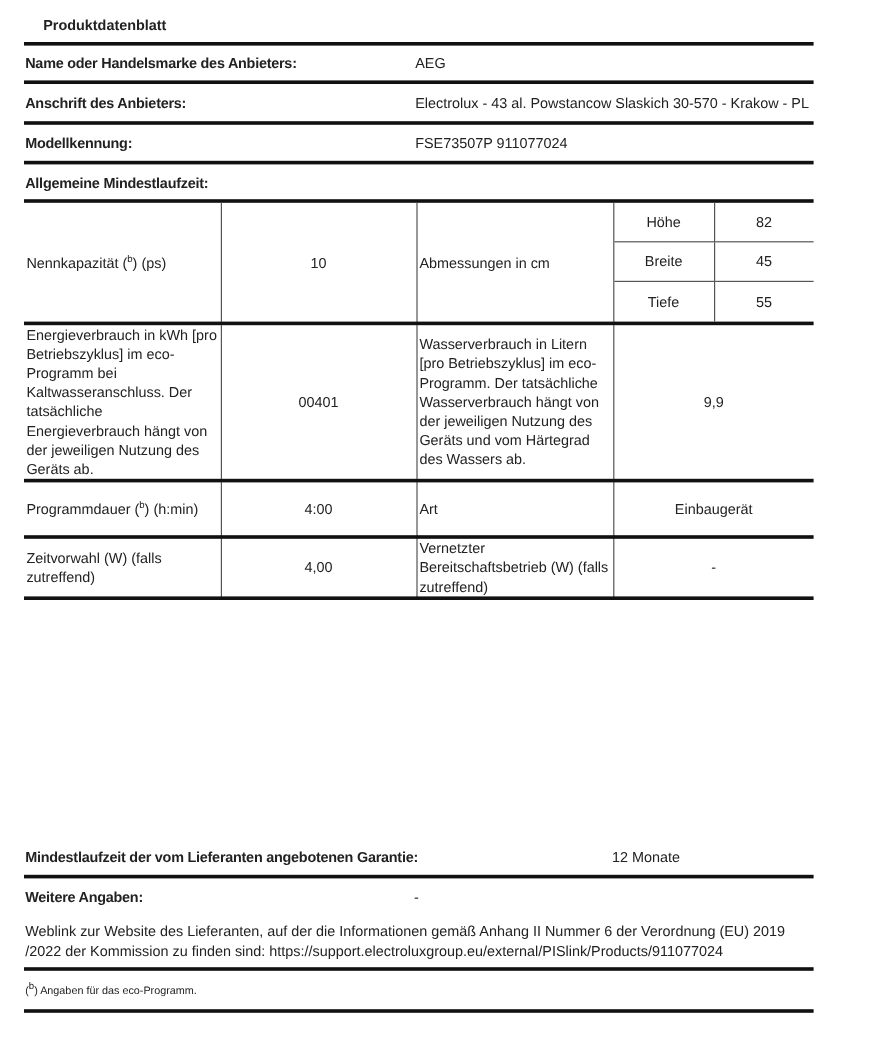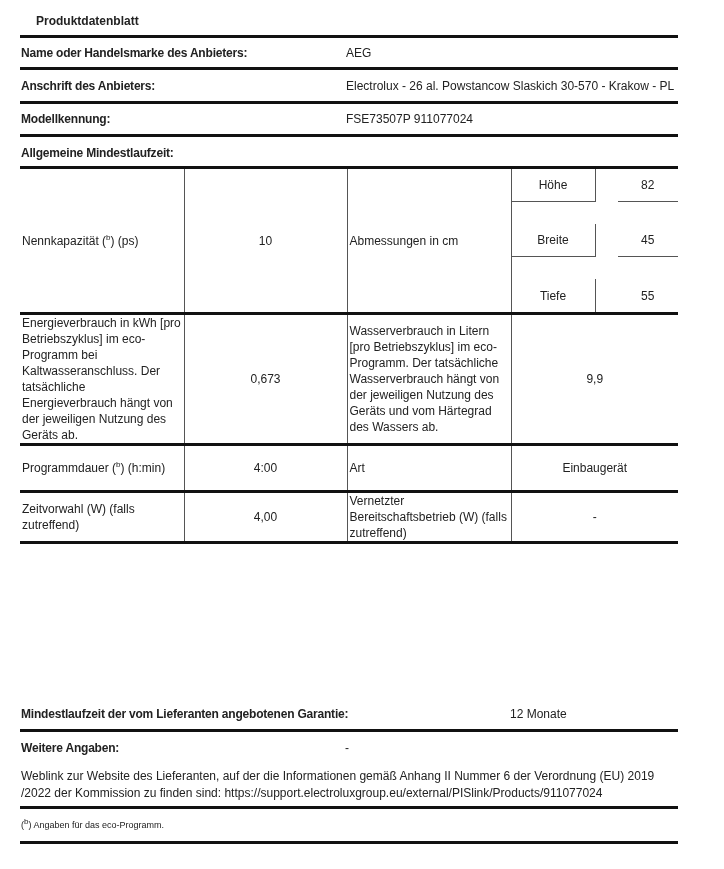--- a/index.html
+++ b/index.html
@@ -10,38 +10,38 @@
   .lbl { position:absolute; left:21px; font-weight:bold; font-size:12px; letter-spacing:-0.2px; }
   .val { position:absolute; font-size:12px; }
   table.params { position:absolute; left:20px; top:169px; width:658px; border-collapse:collapse; table-layout:fixed; font-size:12px; }
   table.params td { border-left:1px solid #555; border-right:1px solid #555; padding:0 2px; vertical-align:middle; line-height:16px; }
   table.params td:first-child { border-left:none; }
   table.params td.last { border-right:none; }
   table.params tr { border-bottom:1px solid #555; }
   table.params tr.tb { border-bottom:3px solid #111; }
   .c { text-align:center; }
   sup { font-size:8px; line-height:0; }
-  .subtbl { display:grid; grid-template-columns:84px 1fr; grid-template-rows:33px 33px 33px; height:100%;gap:22px; }
+  .subtbl { display:grid; grid-template-columns:84px 1fr; grid-template-rows:33px 33px 33px; height:100%; }
   .subtbl div { display:flex; align-items:center; justify-content:center; }
   .subtbl .l { border-right:1px solid #555; }
   .subtbl .rb { border-bottom:1px solid #555; }
   .foot { position:absolute; left:21px; font-size:9px; }
 </style>
 </head>
 <body>
 
 <div class="title">Produktdatenblatt</div>
 <div class="hline thick" style="top:35px"></div>
 
 <div class="lbl" style="top:46px">Name oder Handelsmarke des Anbieters:</div>
 <div class="val" style="top:46px;left:346px">AEG</div>
 <div class="hline thick" style="top:67px"></div>
 
 <div class="lbl" style="top:79px">Anschrift des Anbieters:</div>
-<div class="val" style="top:79px;left:346px">Electrolux - 26 al. Powstancow Slaskich 30-570 - Krakow - PL</div>
+<div class="val" style="top:79px;left:346px">Electrolux - 43 al. Powstancow Slaskich 30-570 - Krakow - PL</div>
 <div class="hline thick" style="top:101px"></div>
 
 <div class="lbl" style="top:112px">Modellkennung:</div>
 <div class="val" style="top:112px;left:346px">FSE73507P 911077024</div>
 <div class="hline thick" style="top:134px"></div>
 
 <div class="lbl" style="top:146px">Allgemeine Mindestlaufzeit:</div>
 <div class="hline thick" style="top:166px"></div>
 
 <table class="params">
@@ -62,21 +62,21 @@
         <div class="rb">82</div>
         <div class="l rb">Breite</div>
         <div class="rb">45</div>
         <div class="l">Tiefe</div>
         <div>55</div>
       </div>
     </td>
   </tr>
   <tr class="tb" style="height:119px">
     <td>Energieverbrauch in kWh [pro Betriebszyklus] im eco-Programm bei Kaltwasseranschluss. Der tatsächliche Energieverbrauch hängt von der jeweiligen Nutzung des Geräts ab.</td>
-    <td class="c">0,673</td>
+    <td class="c">00401</td>
     <td>Wasserverbrauch in Litern [pro Betriebszyklus] im eco-Programm. Der tatsächliche Wasserverbrauch hängt von der jeweiligen Nutzung des Geräts und vom Härtegrad des Wassers ab.</td>
     <td class="c last">9,9</td>
   </tr>
   <tr class="tb" style="height:47px">
     <td><span>Programmdauer</span> (<sup>b</sup>)<span> (h:min)</span></td>
     <td class="c">4:00</td>
     <td>Art</td>
     <td class="c last">Einbaugerät</td>
   </tr>
   <tr class="tb" style="height:49px">

